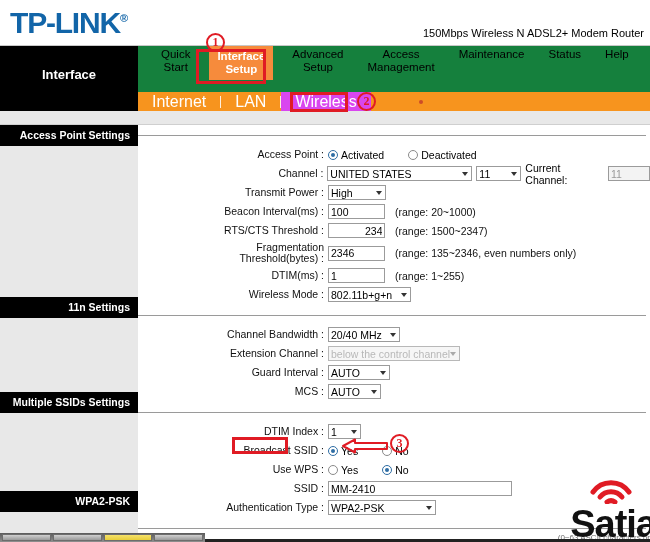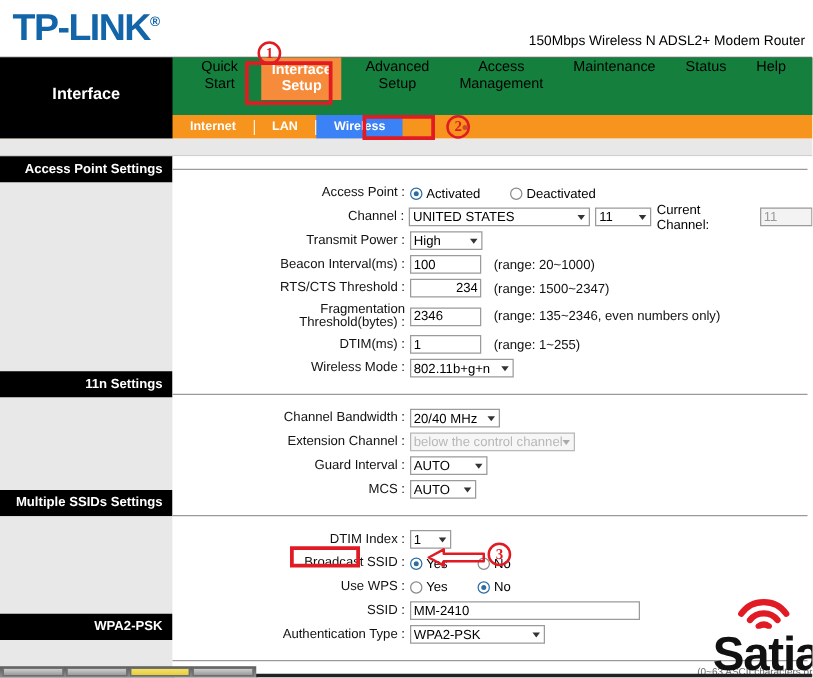--- a/index.html
+++ b/index.html
@@ -55,24 +55,24 @@
   .nav-sp { margin-left:14px; }
 
   
   .subnav {
     height:19px; background:#F7941E; position:relative;
     display:flex; align-items:center;
   }
   .subnav-pad { width:138px; height:100%; background:#000; }
   .subnav-items { display:flex; align-items:center; height:100%; }
   .subnav-item {
-    color:#fff; font-size:10px; padding:0 14px; cursor:pointer;
-    height:100%; display:flex; align-items:center; white-space:nowrap;font-weight:bold;
-  }
-  .subnav-item.active { background:#3b82f6; }
+    color:#fff; font-size:16px; padding:0 14px; cursor:pointer;
+    height:100%; display:flex; align-items:center; white-space:nowrap;
+  }
+  .subnav-item.active { background:#d946ef; }
   .subnav-div { width:1px; height:12px; background:#fff; opacity:.85; }
   .subnav-dot {
     width:4px; height:4px; border-radius:50%;
     background:#C0392B; margin-left:48px; opacity:.8;
   }
 
   
   .page-body { position:relative; background:#fff; }
   .grayband { height:14px; background:#E8E8E8; border-bottom:1px solid #cfcfcf;}
   .content { display:flex; }

